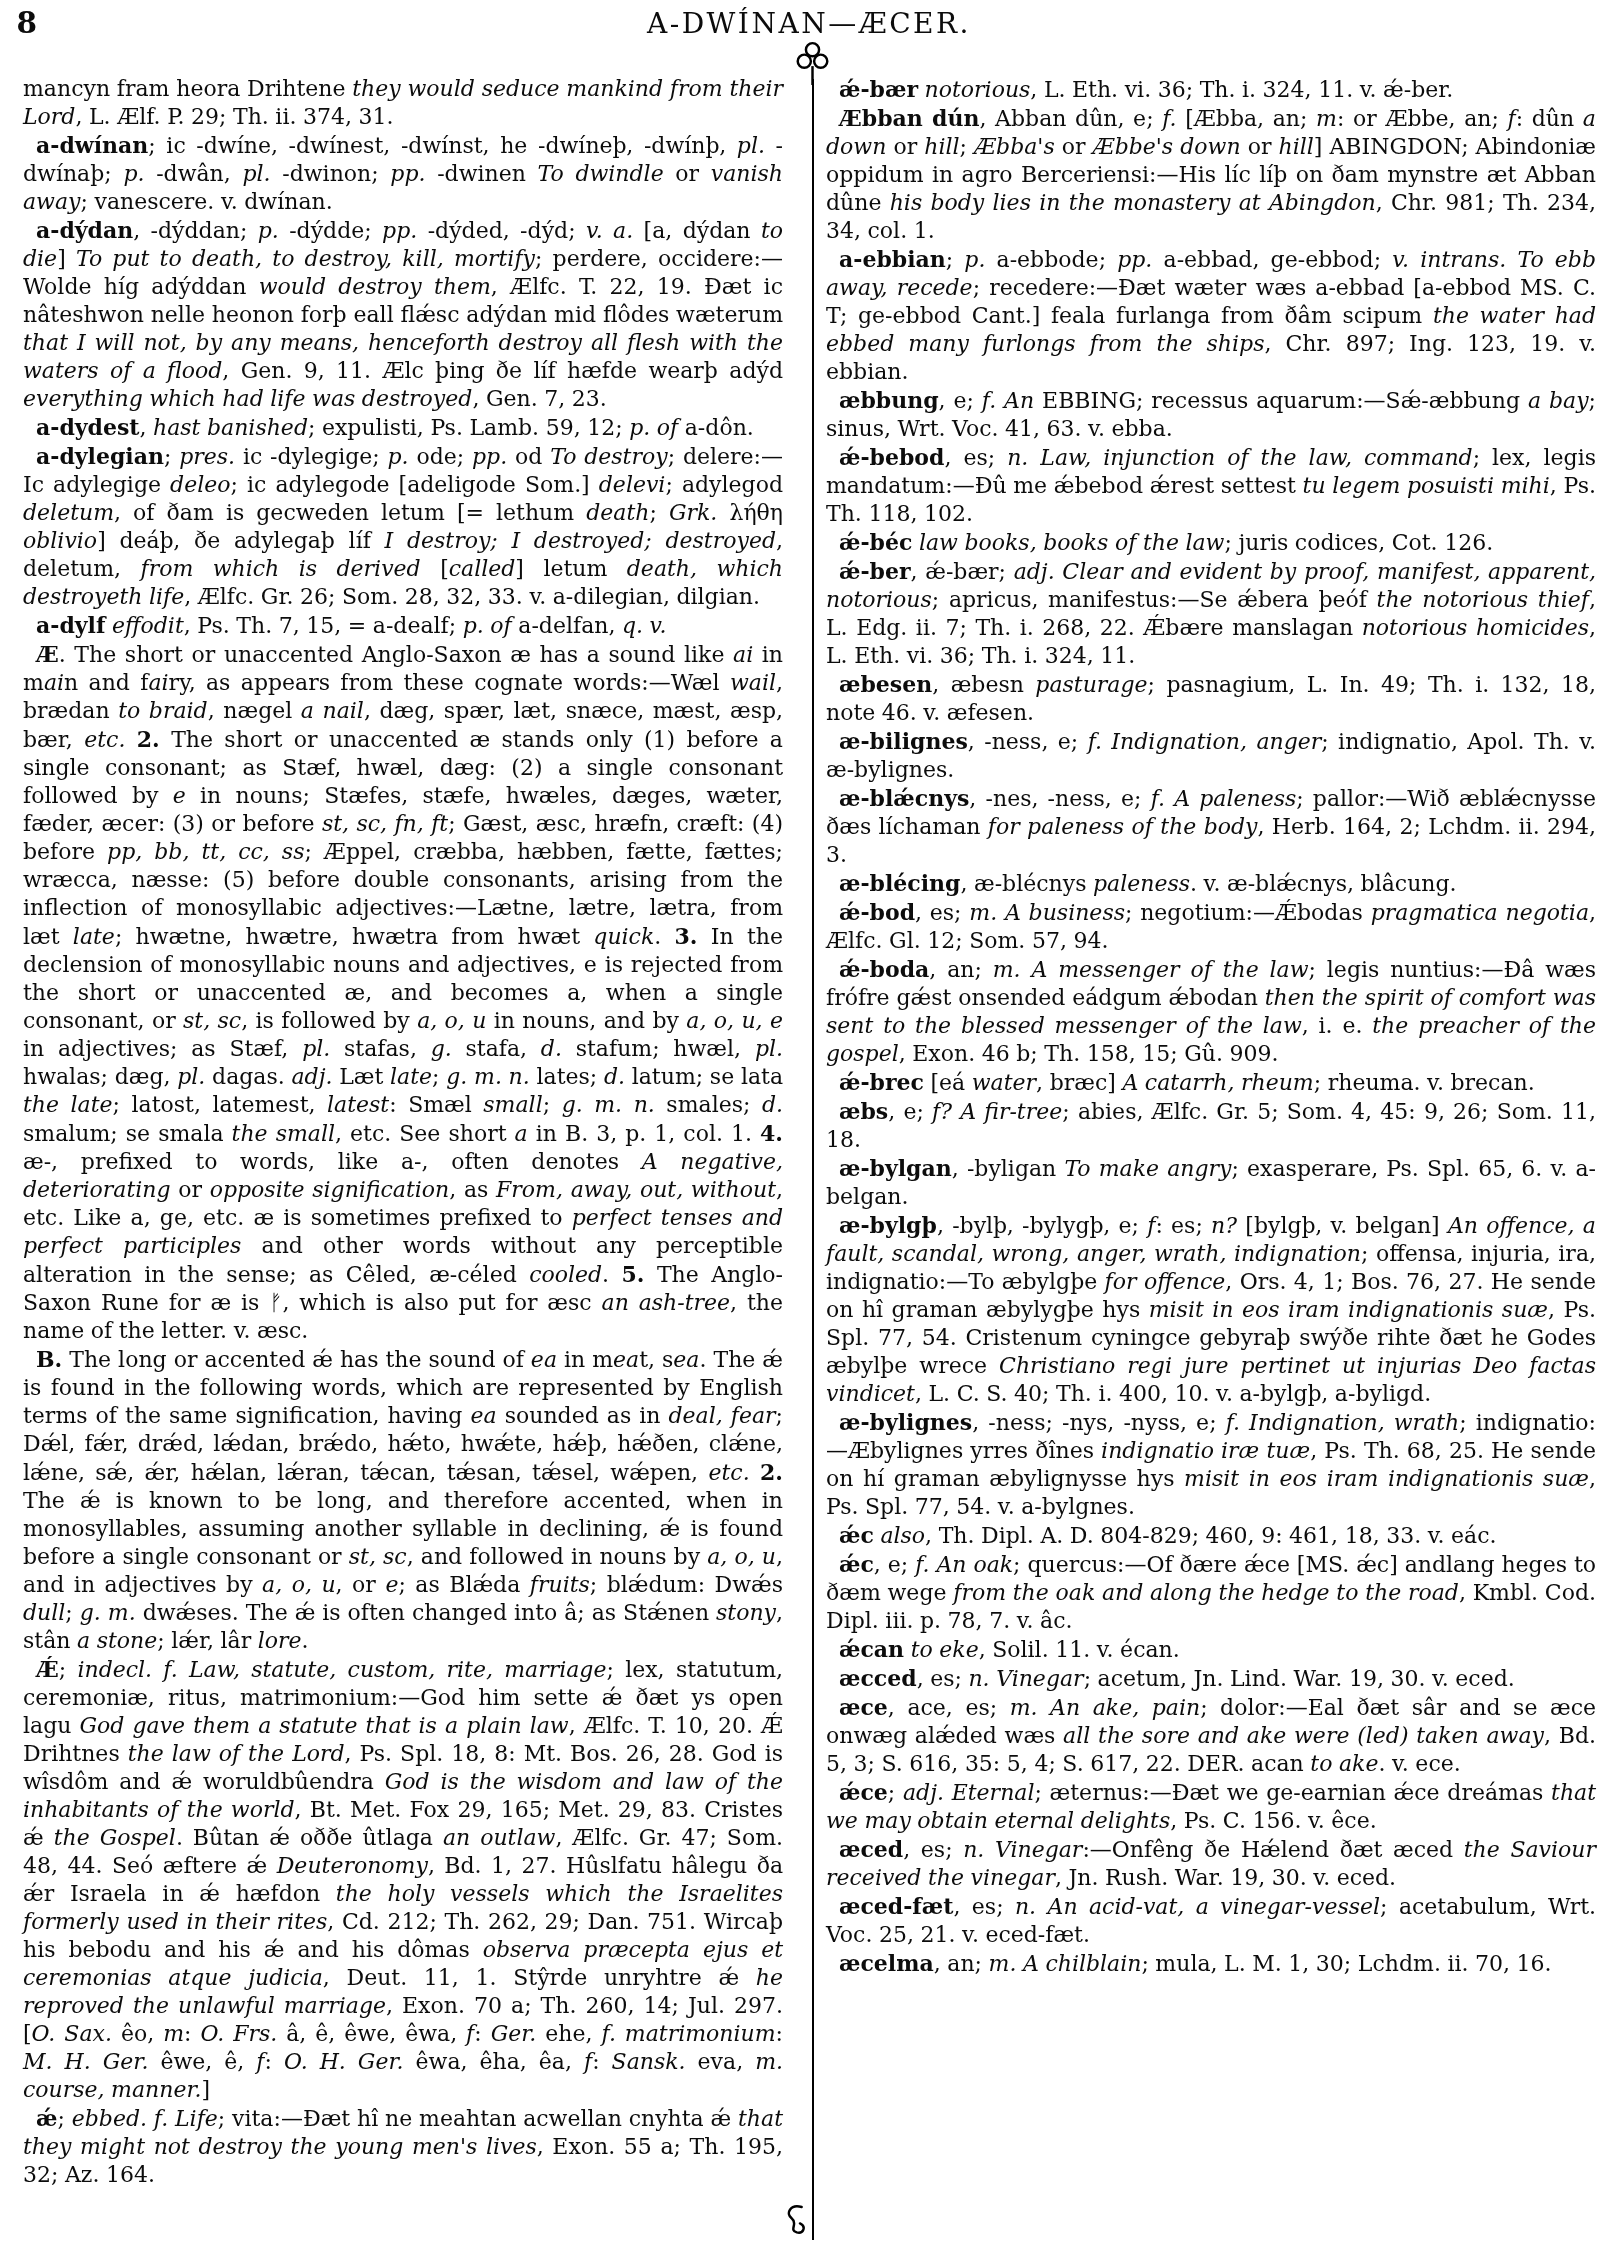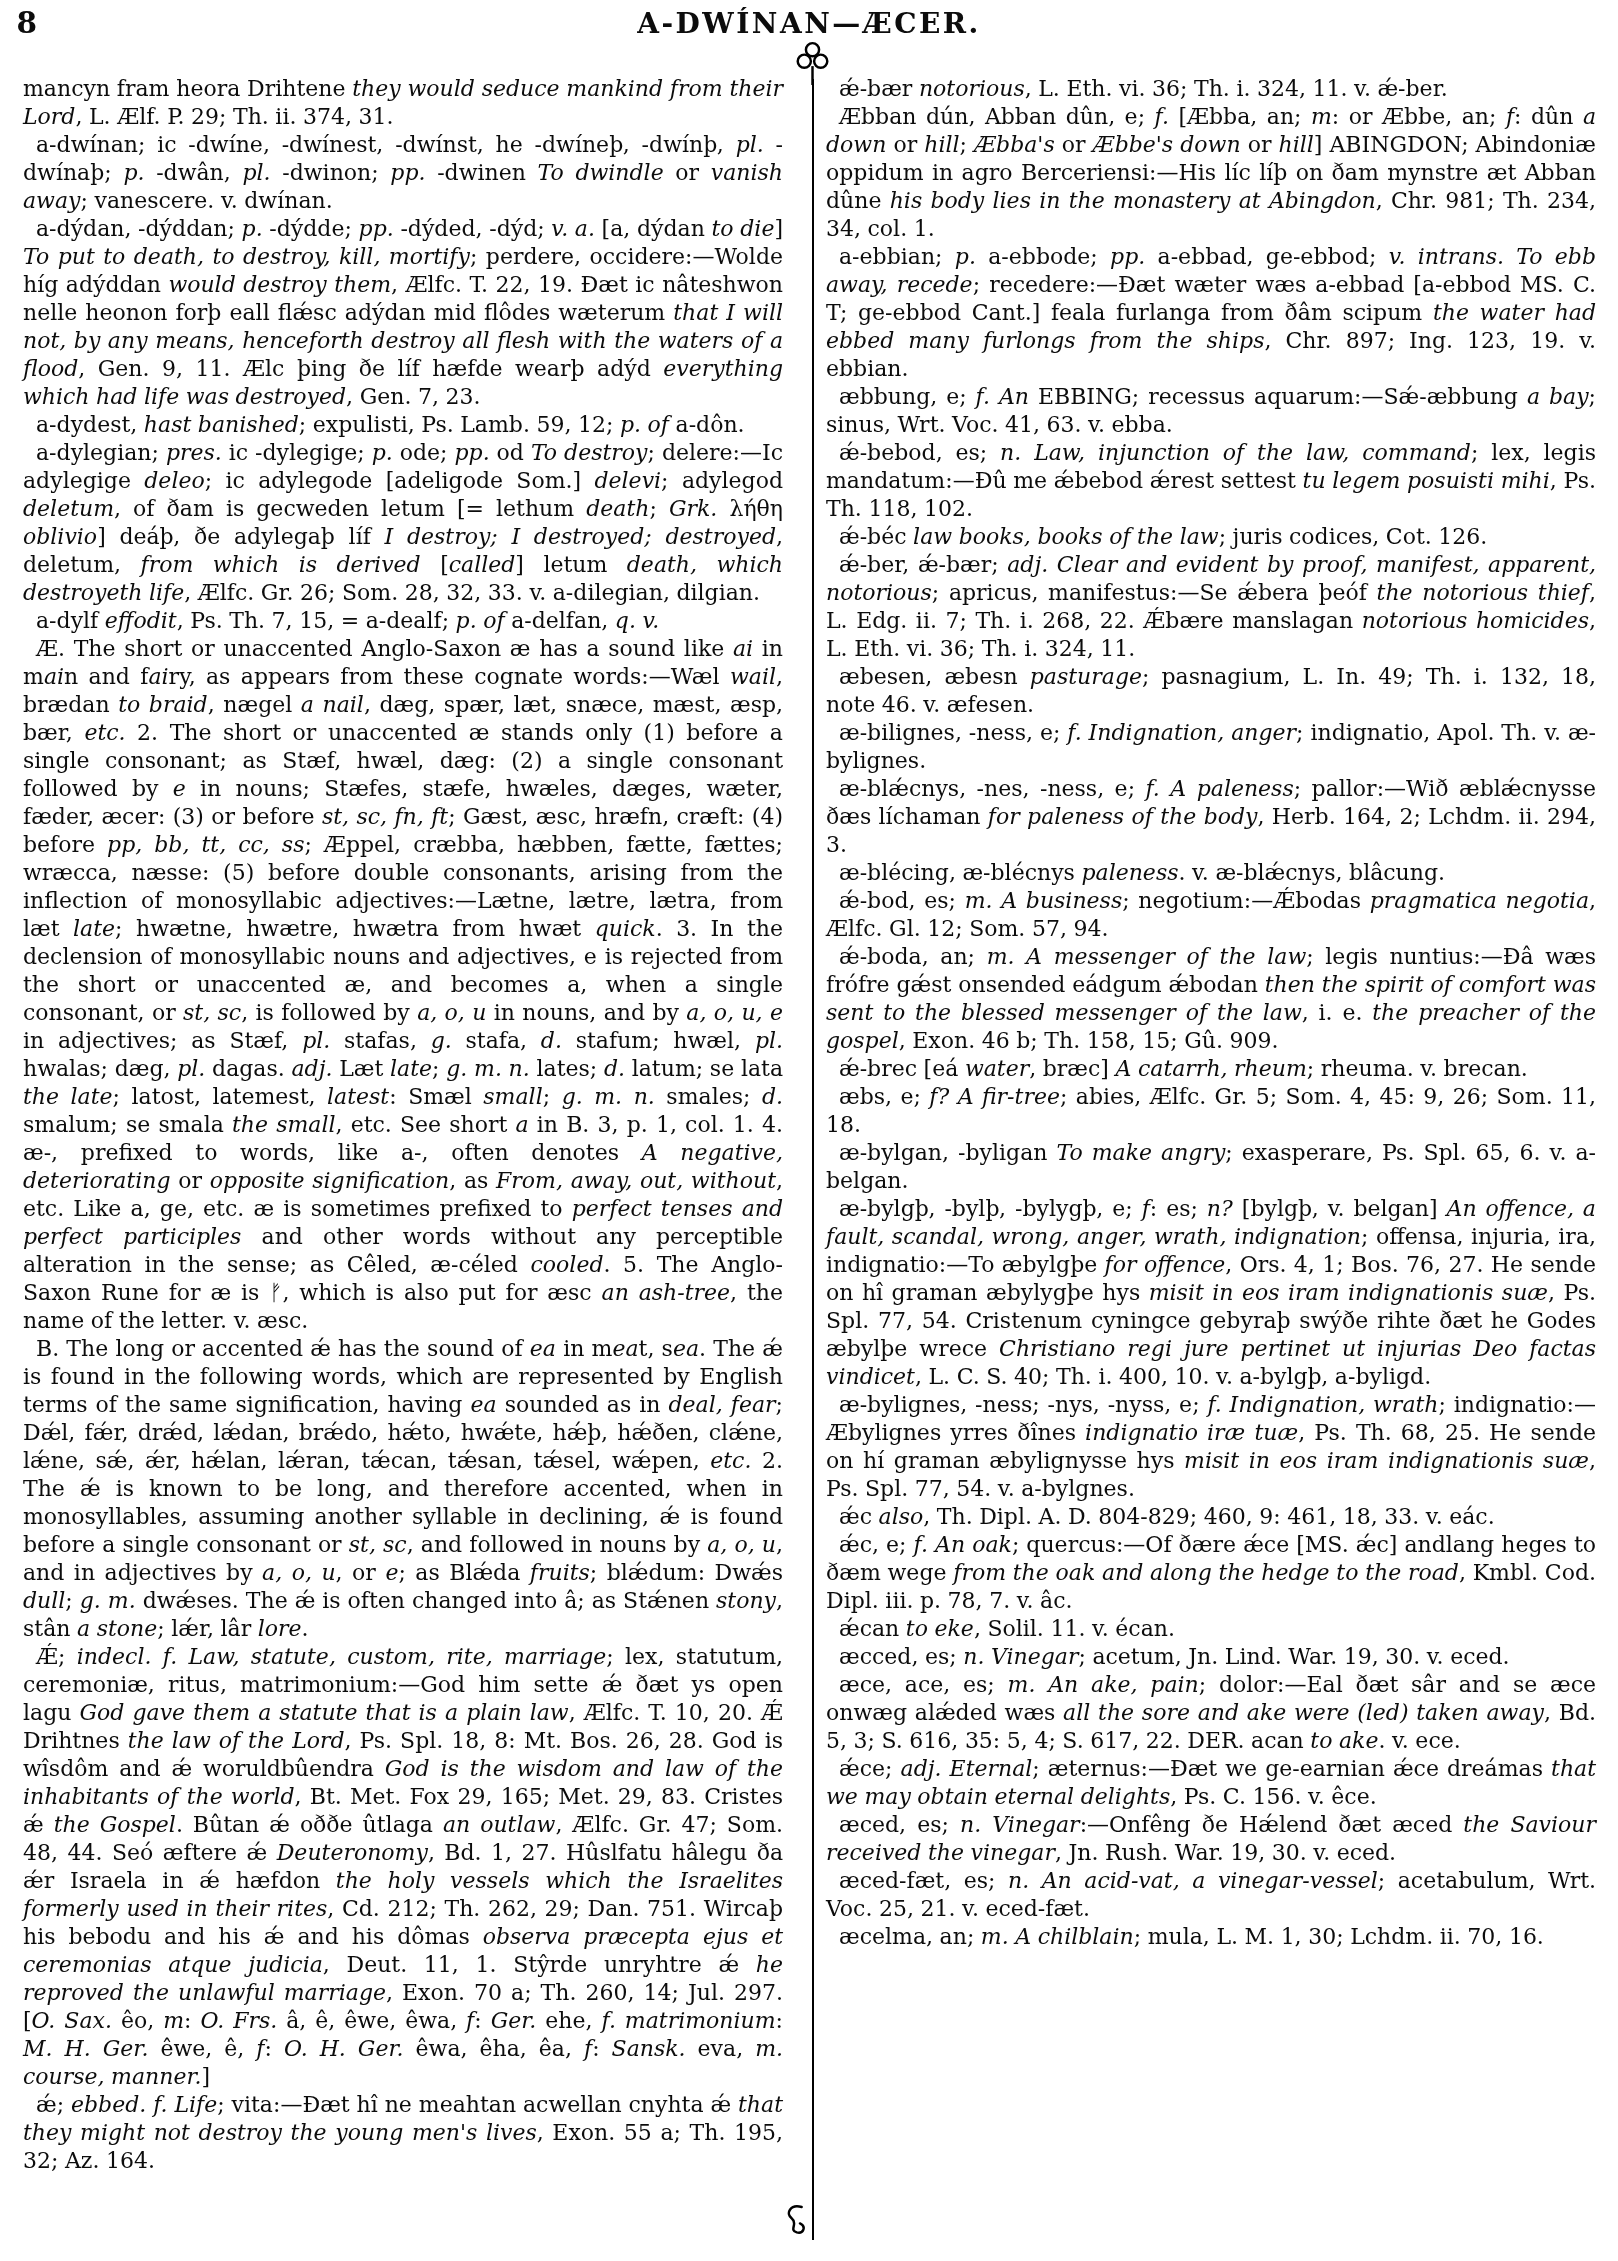--- a/index.html
+++ b/index.html
@@ -8,21 +8,21 @@
     background:#ffffff;color:#0c0c0c;
     font-family:"DejaVu Serif","Liberation Serif",serif;
   }
   .page{position:relative;width:1618px;height:2261px;overflow:hidden;background:#ffffff;}
   .pageno{
     position:absolute;left:16.4px;top:4.9px;
     font-size:29.5px;font-weight:bold;
   }
   .title{
     position:absolute;top:6.6px;left:0;right:0;margin:0;
-    text-align:center;font-size:28px;font-weight:bold;
+    text-align:center;font-size:28px;font-weight:normal;
     letter-spacing:2.5px;font-variant:small-caps;
   }
   .columns{
     position:absolute;top:75px;left:23px;width:1573px;bottom:0;
     display:flex;gap:43px;
   }
   .col{
     text-align:justify;
     font-size:22px;line-height:28px;
     word-spacing:-0.02em;
@@ -30,21 +30,21 @@
   .col.left{width:760px;}
   .col.right{width:770px;}
   p.entry{margin:0;text-indent:13px;}
   p.entry.cont{text-indent:0;}
   .divider{
     position:absolute;left:812px;top:79px;bottom:21px;width:1.6px;
     background:#000;
   }
   .trefoil{position:absolute;left:791px;top:39px;}
   .bottom-orn{position:absolute;left:782px;top:2202px;}
-  b{font-weight:normal;}
+  b{font-weight:bold;}
   i{font-style:italic;}
 </style>
 </head>
 <body>
 
 <div class="page">
 
   <div class="pageno">8</div>
   <h1 class="title">A-DWÍNAN—ÆCER.</h1>
 

